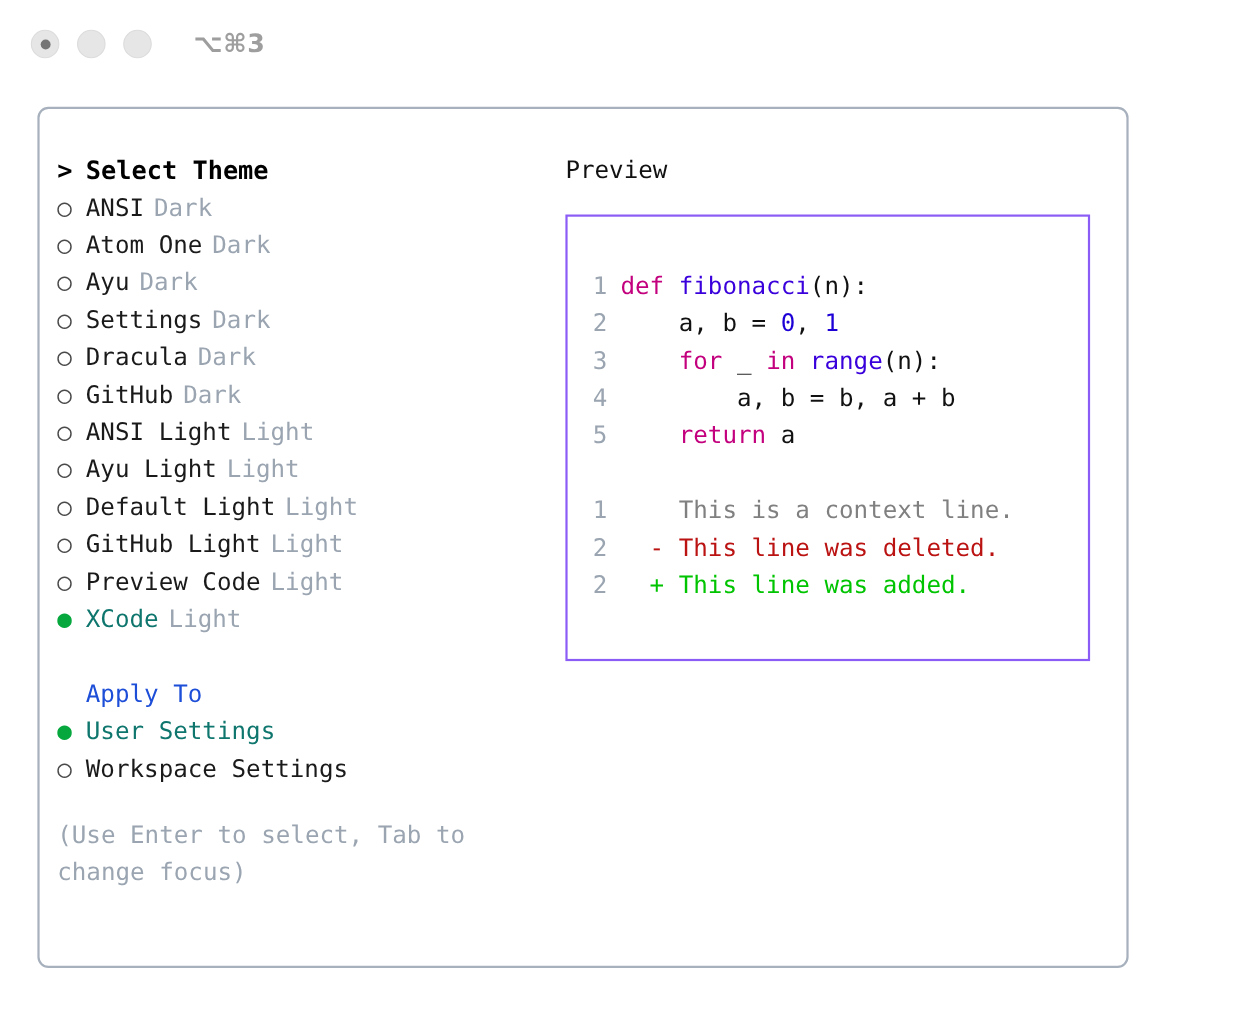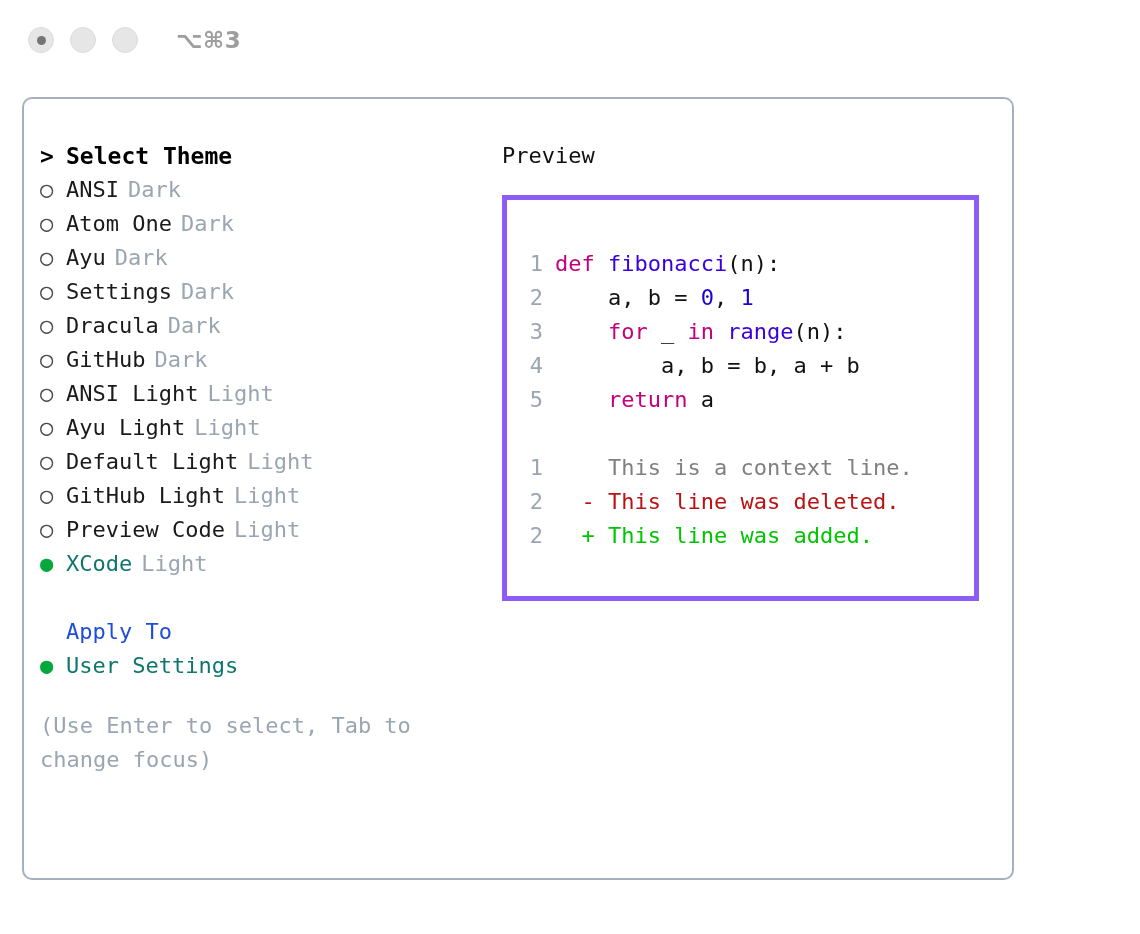--- a/index.html
+++ b/index.html
@@ -53,21 +53,21 @@
     color: #9e9e9e;
     font-size: 23px;
     font-weight: bold;
     letter-spacing: 0.5px;
     font-family: "DejaVu Sans", "Liberation Sans", sans-serif;
   }
 
   
   .panel {
     position: absolute;
-    left: 22px;
+    left: 34px;
     top: 97px;
     width: 992px;
     height: 783px;
     border: 2px solid #a7b0bd;
     border-radius: 10px;
     box-sizing: border-box;
     background: #ffffff;
   }
 
   .columns {
@@ -130,21 +130,21 @@
   }
   .preview-title {
     font-size: 22px;
     line-height: 34px;
     color: #111111;
     margin-bottom: 22px;
   }
   .preview-box {
     width: 477px;
     height: 406px;
-    border: 5px solid #8b5cf6;
+    border: 2px solid #8b5cf6;
     box-sizing: border-box;
     background: #ffffff;
     position: relative;
   }
   .code {
     position: absolute;
     left: 12px;
     top: 47px;
     font-size: 22px;
     line-height: 34px;
@@ -205,20 +205,21 @@
         </div>
 
       <div class="spacer-row"></div>
 
       <div class="row">
         <span class="marker blank">○</span><span class="section-label">Apply To</span>
       </div>
 
       <div id="apply-rows">
           <div class="row selected"><span class="marker">●</span><span class="label">User Settings</span></div>
+          <div class="row"><span class="marker">○</span><span class="label">Workspace Settings</span></div>
         </div>
 
       <div class="hint">(Use Enter to select, Tab to change focus)</div>
     </div>
 
     <div class="right-col">
       <div class="preview-title">Preview</div>
       <div class="preview-box">
         <div class="code" id="code-block"><div><span class="ln">1</span><span class="kw">def </span><span class="fn">fibonacci</span><span class="pl">(n):</span></div><div><span class="ln">2</span><span class="pl">    a, b = </span><span class="num">0</span><span class="pl">, </span><span class="num">1</span></div><div><span class="ln">3</span><span class="pl">    </span><span class="kw">for</span><span class="pl"> _ </span><span class="kw">in</span><span class="pl"> </span><span class="fn">range</span><span class="pl">(n):</span></div><div><span class="ln">4</span><span class="pl">        a, b = b, a + b</span></div><div><span class="ln">5</span><span class="pl">    </span><span class="kw">return</span><span class="pl"> a</span></div><div class="blank-line"></div><div><span class="ln">1</span><span class="ctx">   </span><span class="ctx"> This is a context line.</span></div><div><span class="ln">2</span><span class="del">  -</span><span class="del"> This line was deleted.</span></div><div><span class="ln">2</span><span class="add">  +</span><span class="add"> This line was added.</span></div></div>
       </div>

